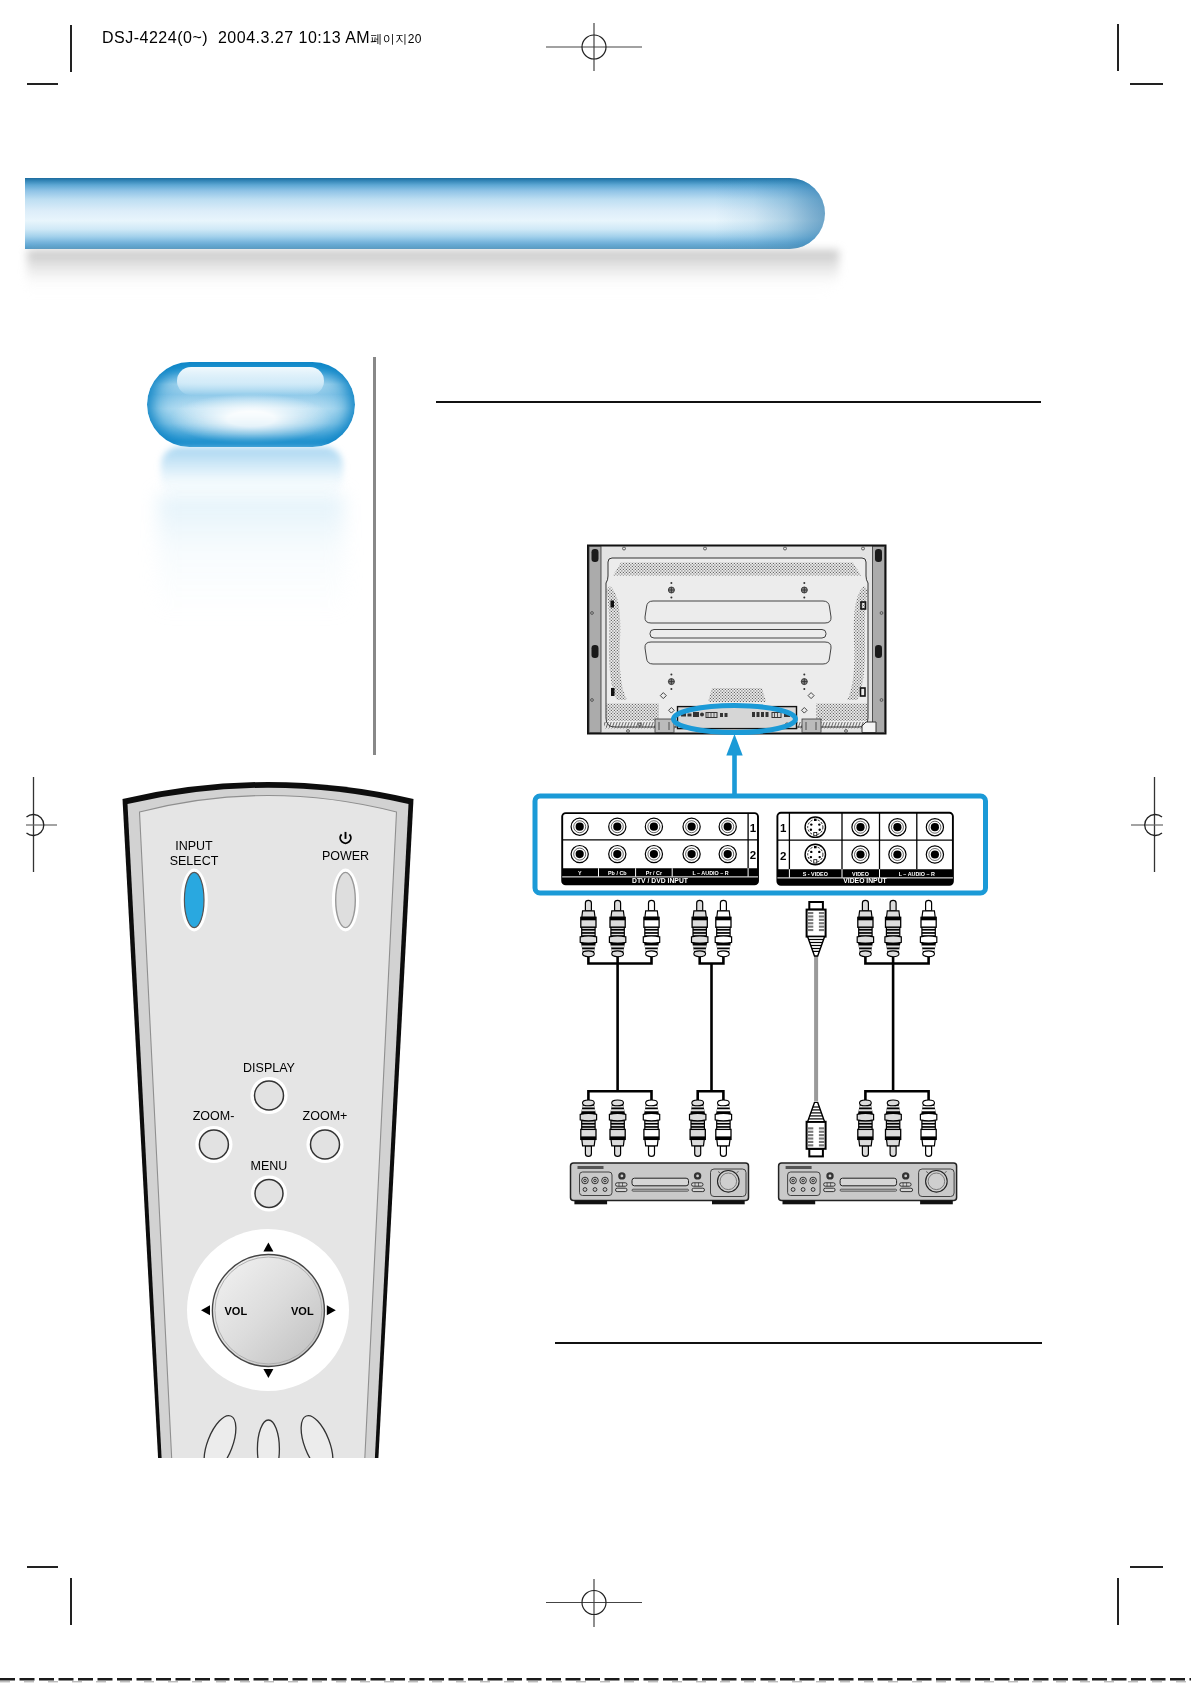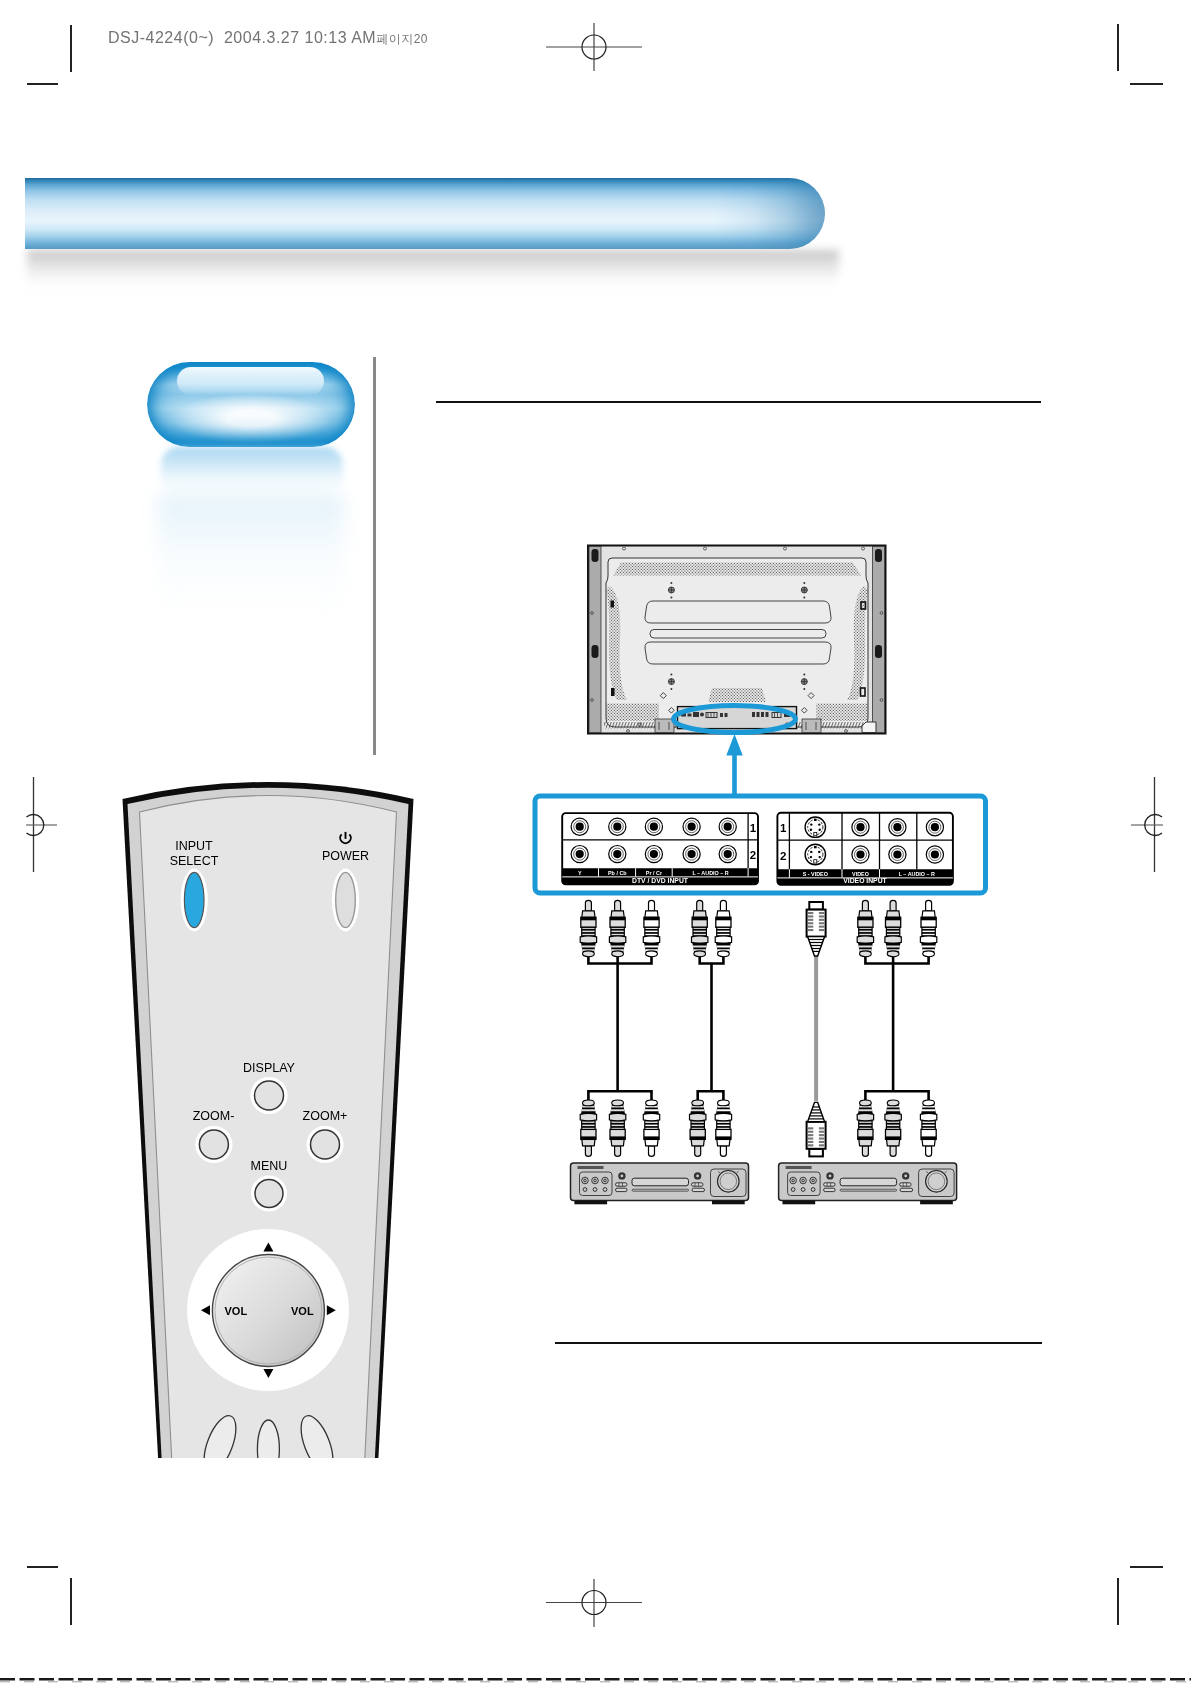--- a/index.html
+++ b/index.html
@@ -12,21 +12,21 @@
 <div id="page">
 
   <div class="abs" style="left:70px;top:25px;width:1.5px;height:47px;background:#222;"></div>
 
   <div class="abs" style="left:27px;top:83px;width:31px;height:1.5px;background:#222;"></div>
 
   <div class="abs" style="left:1117px;top:24px;width:1.5px;height:47px;background:#222;"></div>
 
   <div class="abs" style="left:1130px;top:83px;width:33px;height:1.5px;background:#222;"></div>
 
-  <div class="abs" style="left:108px;top:29px;font-size:16px;color:#737373;letter-spacing:0.5px;">DSJ-4224(0~)&nbsp; 2004.3.27 10:13 AM<span style="font-size:12px;">페이지20</span></div>
+  <div class="abs" style="left:102px;top:29px;font-size:16px;color:#000000;letter-spacing:0.5px;">DSJ-4224(0~)&nbsp; 2004.3.27 10:13 AM<span style="font-size:12px;">페이지20</span></div>
 
   <svg class="abs" style="left:540px;top:17px;" width="110" height="60" viewBox="0 0 110 60">
     <line x1="6" y1="30" x2="102" y2="30" stroke="#444" stroke-width="1.2"></line>
     <line x1="54" y1="6" x2="54" y2="54" stroke="#444" stroke-width="1.2"></line>
     <circle cx="54" cy="30" r="12" fill="none" stroke="#222" stroke-width="1.2"></circle>
   </svg>
 
   <div class="abs" style="left:25px;top:178px;width:800px;height:71px;border-radius:0 36px 36px 0;
     background:linear-gradient(180deg,#1c6b9e 0%,#3587b8 4%,#5fa8d4 10%,#8fc3e6 18%,#bddef2 30%,#dcedf9 46%,#e8f5fc 60%,#d0e9f7 72%,#a5d2ec 82%,#7ab7de 90%,#5aa5d3 96%,#4897c8 100%);"></div>
 

